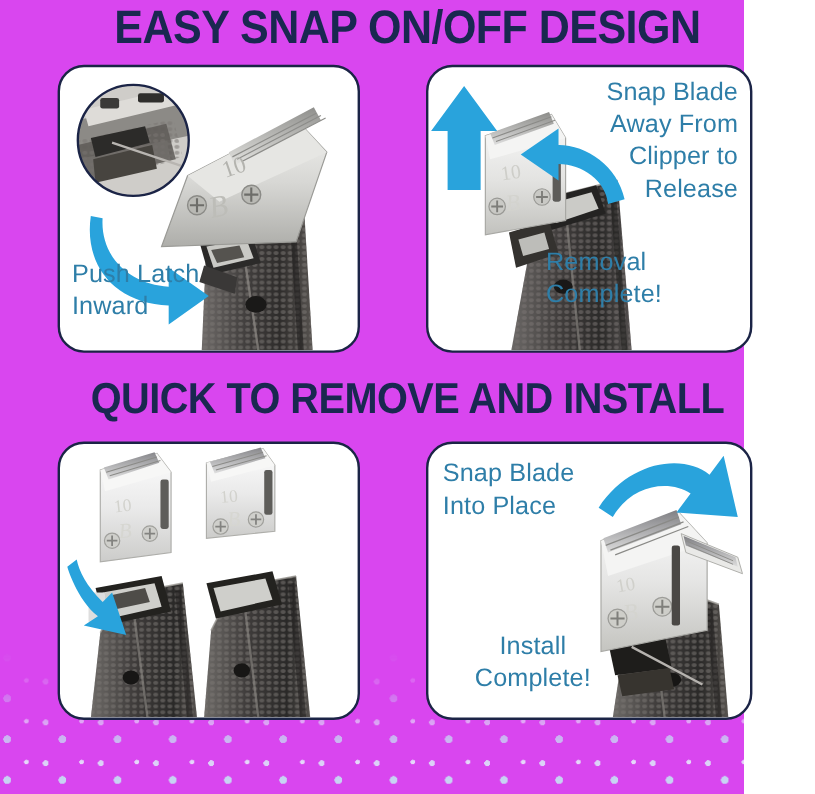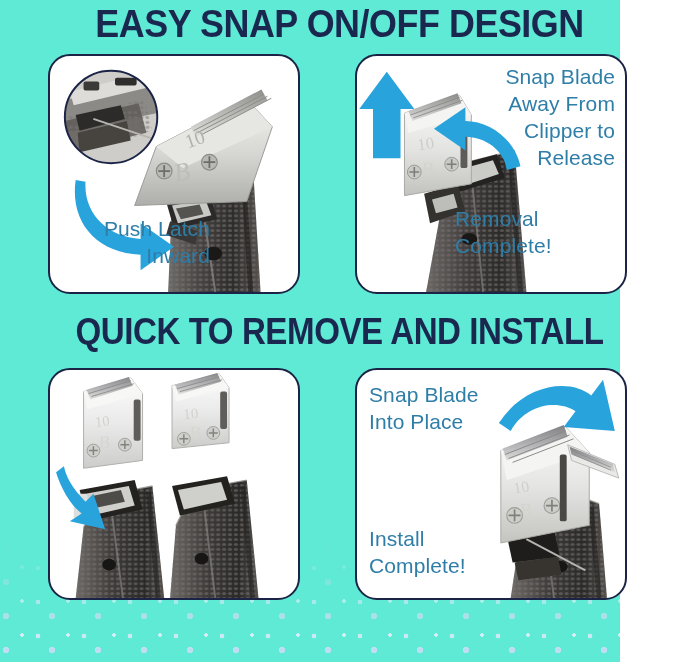--- a/index.html
+++ b/index.html
@@ -3,21 +3,21 @@
 <meta charset="utf-8">
 <style>
   html,body{margin:0;padding:0;}
   body{
     width:679px;height:662px;
     background:#ffffff;
     font-family:"Liberation Sans", sans-serif;
     overflow:hidden;
     position:relative;
   }
-  .sheet{position:relative;width:620px;height:662px;background:#5eead4;}
+  .sheet{position:relative;width:620px;height:662px;background:#d946ef;}
 
   
   .dots{
     position:absolute;left:0;right:0;bottom:0;height:120px;
     pointer-events:none;
     background-image:
       radial-gradient(circle at 6px 6px, #c6dcf3 3.1px, transparent 3.4px),
       radial-gradient(circle at 24px 20px, #dce9f8 2.3px, transparent 2.6px),
       radial-gradient(circle at 40px 9px, #e7f0fb 1.8px, transparent 2.1px);
     background-size:46px 34px, 46px 34px, 46px 34px;
@@ -58,26 +58,26 @@
   
   .caption{
     position:absolute;
     color:#2e7ea8;
     font-family:Liberation Sans, sans-serif;
     font-weight:400;
     line-height:1.28;
     white-space:pre-line;
     letter-spacing:.1px;
   }
-  #cap-p1{left:10px;top:160px;width:150px;font-size:21px;text-align:right;}
+  #cap-p1{left:10px;top:160px;width:150px;font-size:21px;text-align:left;}
   #cap-p2a{right:10px;top:8px;width:160px;font-size:21px;text-align:right;}
   #cap-p2b{right:10px;top:150px;width:160px;font-size:21px;text-align:left;}
   #cap-p3{left:92px;top:6px;width:162px;font-size:20px;text-align:center;}
   #cap-p4a{left:12px;top:12px;width:150px;font-size:21px;text-align:left;}
-  #cap-p4b{left:12px;top:156px;width:150px;font-size:21px;text-align:left;}
+  #cap-p4b{left:12px;top:156px;width:150px;font-size:21px;text-align:center;}
 </style>
 </head>
 <body>
 
 <div class="sheet">
 
   <div class="dots"></div>
 
   <div class="heading" id="heading-1">EASY SNAP ON/OFF DESIGN</div>
   <div class="heading" id="heading-2">QUICK TO REMOVE AND INSTALL</div>

